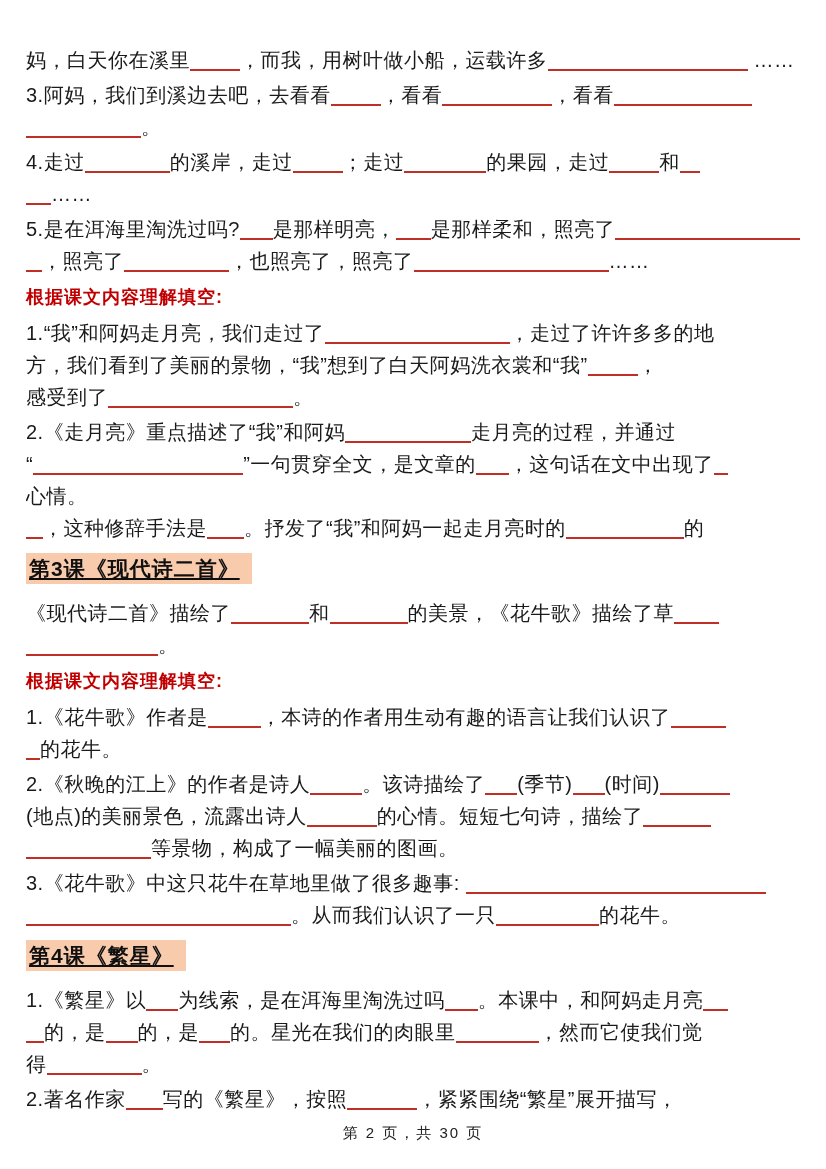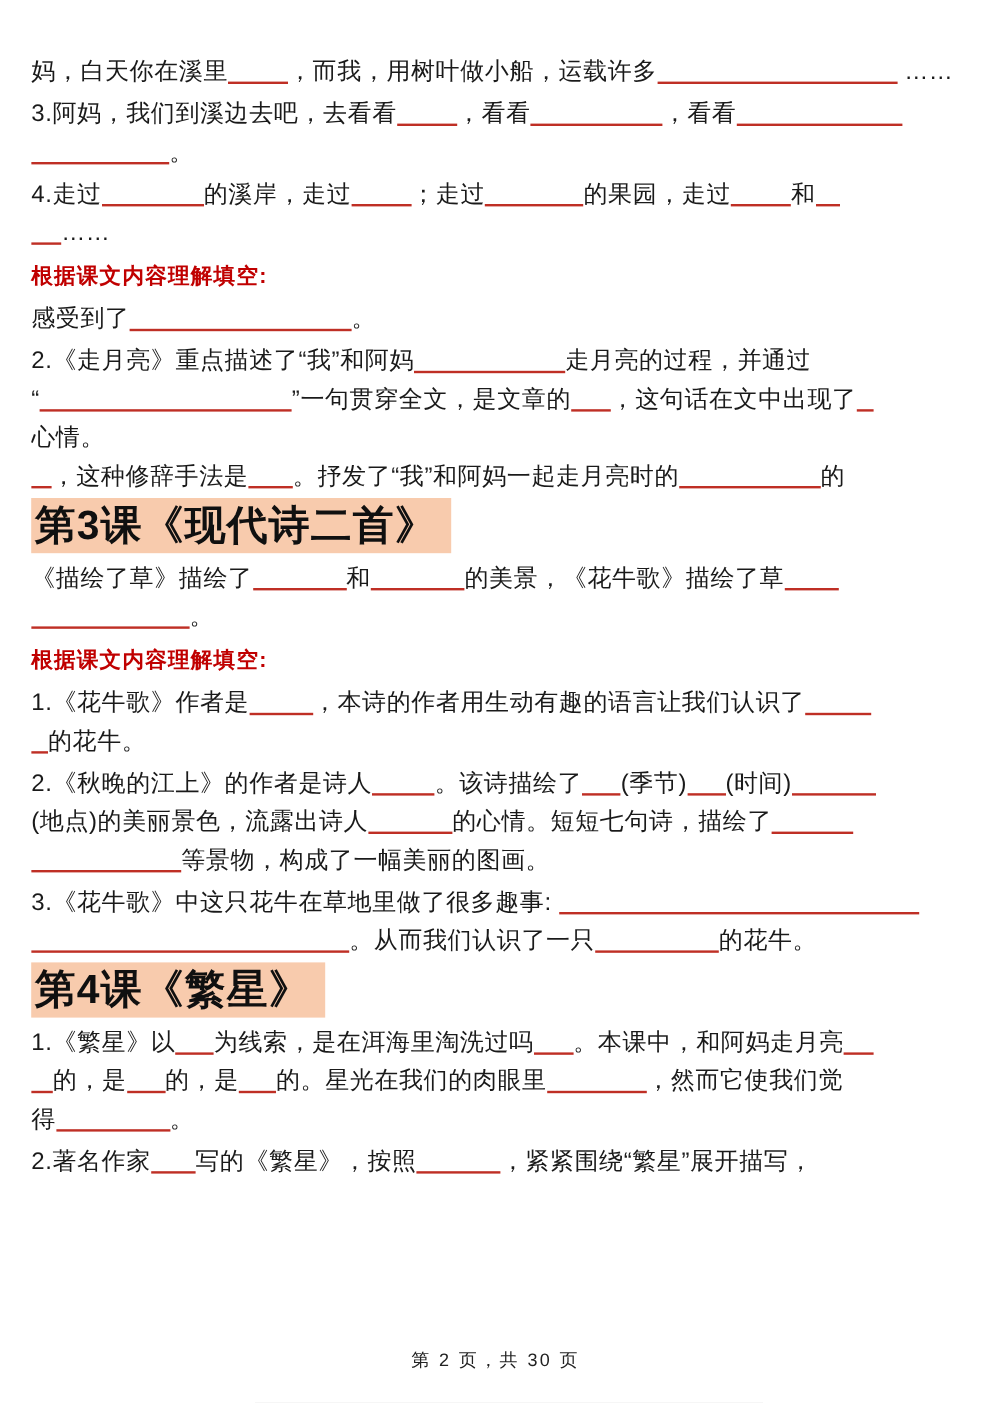--- a/index.html
+++ b/index.html
@@ -27,21 +27,21 @@
     border-bottom:2px solid var(--blank-red);
     vertical-align:-4px;
   }
   .heading-red{
     color:var(--heading-red);font-weight:bold;font-size:18px;
     height:34px;line-height:34px;margin:2px 0 3px 0;letter-spacing:1px;
   }
   .heading-hl-wrap{margin:6px 0 9px 0;height:38px;line-height:38px;}
   .heading-hl{
     background:var(--highlight);color:#101010;font-weight:bold;
-    font-size:34px;padding:4px 12px 4px 3px;letter-spacing:1px;
+    font-size:21px;padding:4px 12px 4px 3px;letter-spacing:1px;text-decoration:underline;
   }
   .footer{
     position:absolute;left:0;bottom:26px;width:100%;
     text-align:center;font-size:15px;color:#222222;letter-spacing:2px;
   }
 </style>
 </head>
 <body>
 
 <div class="page">
@@ -50,33 +50,39 @@
         <div class="line"><span class="seg">妈，白天你在溪里</span><span class="blank" style="width: 50px;"></span><span class="seg">，而我，用树叶做小船，运载许多</span><span class="blank" style="width: 200px;"></span><span class="seg"> ……</span></div>
       </div>
       <div class="para">
         <div class="line"><span class="seg">3.阿妈，我们到溪边去吧，去看看</span><span class="blank" style="width: 50px;"></span><span class="seg">，看看</span><span class="blank" style="width: 110px;"></span><span class="seg">，看看</span><span class="blank" style="width: 138px;"></span></div>
         <div class="line"><span class="blank" style="width: 115px;"></span><span class="seg">。</span></div>
       </div>
       <div class="para">
         <div class="line"><span class="seg">4.走过</span><span class="blank" style="width: 85px;"></span><span class="seg">的溪岸，走过</span><span class="blank" style="width: 50px;"></span><span class="seg">；走过</span><span class="blank" style="width: 82px;"></span><span class="seg">的果园，走过</span><span class="blank" style="width: 50px;"></span><span class="seg">和</span><span class="blank" style="width: 20px;"></span></div>
         <div class="line"><span class="blank" style="width: 25px;"></span><span class="seg">……</span></div>
       </div>
+      <div class="para">
+        <div class="line"><span class="seg">5.是在洱海里淘洗过吗?</span><span class="blank" style="width: 33px;"></span><span class="seg">是那样明亮，</span><span class="blank" style="width: 35px;"></span><span class="seg">是那样柔和，照亮了</span><span class="blank" style="width: 185px;"></span></div>
+        <div class="line"><span class="blank" style="width: 16px;"></span><span class="seg">，照亮了</span><span class="blank" style="width: 105px;"></span><span class="seg">，也照亮了，照亮了</span><span class="blank" style="width: 195px;"></span><span class="seg">……</span></div>
+      </div>
       <div class="heading-red">根据课文内容理解填空:</div>
       <div class="para">
+        <div class="line"><span class="seg">1.“我”和阿妈走月亮，我们走过了</span><span class="blank" style="width: 185px;"></span><span class="seg">，走过了许许多多的地</span></div>
+        <div class="line"><span class="seg">方，我们看到了美丽的景物，“我”想到了白天阿妈洗衣裳和“我”</span><span class="blank" style="width: 50px;"></span><span class="seg">，</span></div>
         <div class="line"><span class="seg">感受到了</span><span class="blank" style="width: 185px;"></span><span class="seg">。</span></div>
       </div>
       <div class="para">
         <div class="line"><span class="seg">2.《走月亮》重点描述了“我”和阿妈</span><span class="blank" style="width: 126px;"></span><span class="seg">走月亮的过程，并通过</span></div>
         <div class="line"><span class="seg">“</span><span class="blank" style="width: 210px;"></span><span class="seg">”一句贯穿全文，是文章的</span><span class="blank" style="width: 33px;"></span><span class="seg">，这句话在文中出现了</span><span class="blank" style="width: 14px;"></span></div>
         <div class="line"><span class="seg">心情。</span></div>
         <div class="line"><span class="blank" style="width: 17px;"></span><span class="seg">，这种修辞手法是</span><span class="blank" style="width: 37px;"></span><span class="seg">。抒发了“我”和阿妈一起走月亮时的</span><span class="blank" style="width: 118px;"></span><span class="seg">的</span></div>
       </div>
       <div class="heading-hl-wrap"><span class="heading-hl">第3课《现代诗二首》</span></div>
       <div class="para">
-        <div class="line"><span class="seg">《描绘了草》描绘了</span><span class="blank" style="width: 78px;"></span><span class="seg">和</span><span class="blank" style="width: 78px;"></span><span class="seg">的美景，《花牛歌》描绘了草</span><span class="blank" style="width: 45px;"></span></div>
+        <div class="line"><span class="seg">《现代诗二首》描绘了</span><span class="blank" style="width: 78px;"></span><span class="seg">和</span><span class="blank" style="width: 78px;"></span><span class="seg">的美景，《花牛歌》描绘了草</span><span class="blank" style="width: 45px;"></span></div>
         <div class="line"><span class="blank" style="width: 132px;"></span><span class="seg">。</span></div>
       </div>
       <div class="heading-red">根据课文内容理解填空:</div>
       <div class="para">
         <div class="line"><span class="seg">1.《花牛歌》作者是</span><span class="blank" style="width: 53px;"></span><span class="seg">，本诗的作者用生动有趣的语言让我们认识了</span><span class="blank" style="width: 55px;"></span></div>
         <div class="line"><span class="blank" style="width: 14px;"></span><span class="seg">的花牛。</span></div>
       </div>
       <div class="para">
         <div class="line"><span class="seg">2.《秋晚的江上》的作者是诗人</span><span class="blank" style="width: 52px;"></span><span class="seg">。该诗描绘了</span><span class="blank" style="width: 32px;"></span><span class="seg">(季节)</span><span class="blank" style="width: 32px;"></span><span class="seg">(时间)</span><span class="blank" style="width: 70px;"></span></div>
         <div class="line"><span class="seg">(地点)的美丽景色，流露出诗人</span><span class="blank" style="width: 70px;"></span><span class="seg">的心情。短短七句诗，描绘了</span><span class="blank" style="width: 68px;"></span></div>

